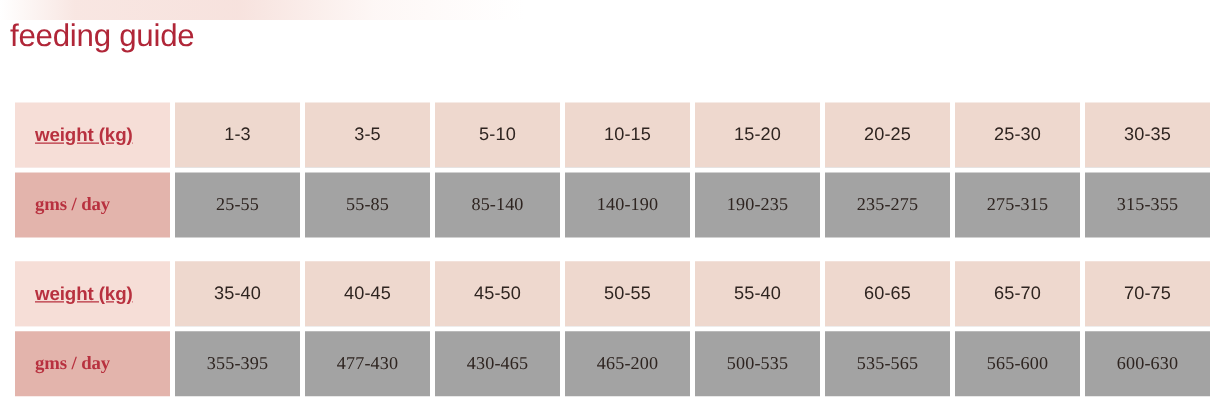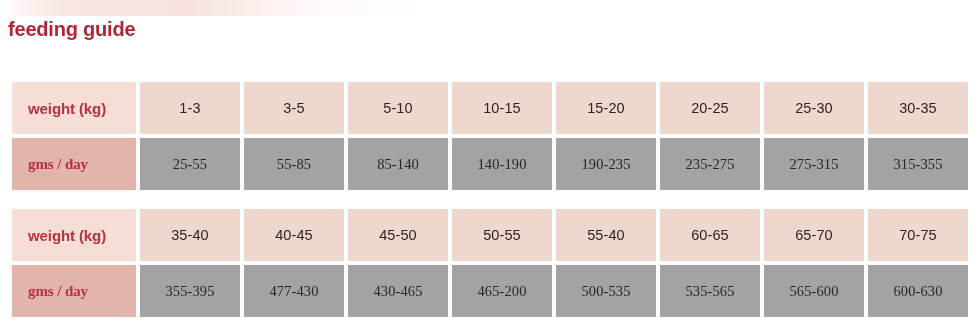--- a/index.html
+++ b/index.html
@@ -35,22 +35,22 @@
         rgba(246,223,218,0.9) 190px,
         rgba(252,241,238,0.55) 300px,
         rgba(255,255,255,0) 420px,
         rgba(255,255,255,0) 976px);
     pointer-events: none;
   }
   .title {
     position: absolute;
     left: 8px;
     top: 14px;
-    font-size: 20px;
-    font-weight: bold;
+    font-size: 25px;
+    font-weight: normal;
     letter-spacing: -0.2px;
     line-height: 30px;
     color: #b02638;
     white-space: nowrap;
   }
   .tables {
     position: absolute;
     left: 8px;
     top: 82px;
     width: 960px;
@@ -75,21 +75,21 @@
   }
   .table tr + tr td {
     border-top: 4px solid #ffffff;
     font-family: Liberation Serif, serif;
   }
   col.label-col { width: 124px; }
   col.data-col  { width: 100px; }
 
   
   .row-light td.data  { background: #eed8ce; margin-top: 35px; }
-  .row-light td.label { background: #f6ded7; }
+  .row-light td.label { background: #f6ded7; text-decoration: underline; }
 
   
   .row-dark td.data   { background: #a3a3a3; }
   .row-dark td.label  { background: #e3b4ac; }
 
   td.label {
     text-align: left;
     padding-left: 16px;
     font-weight: bold;
     font-size: 15px;

